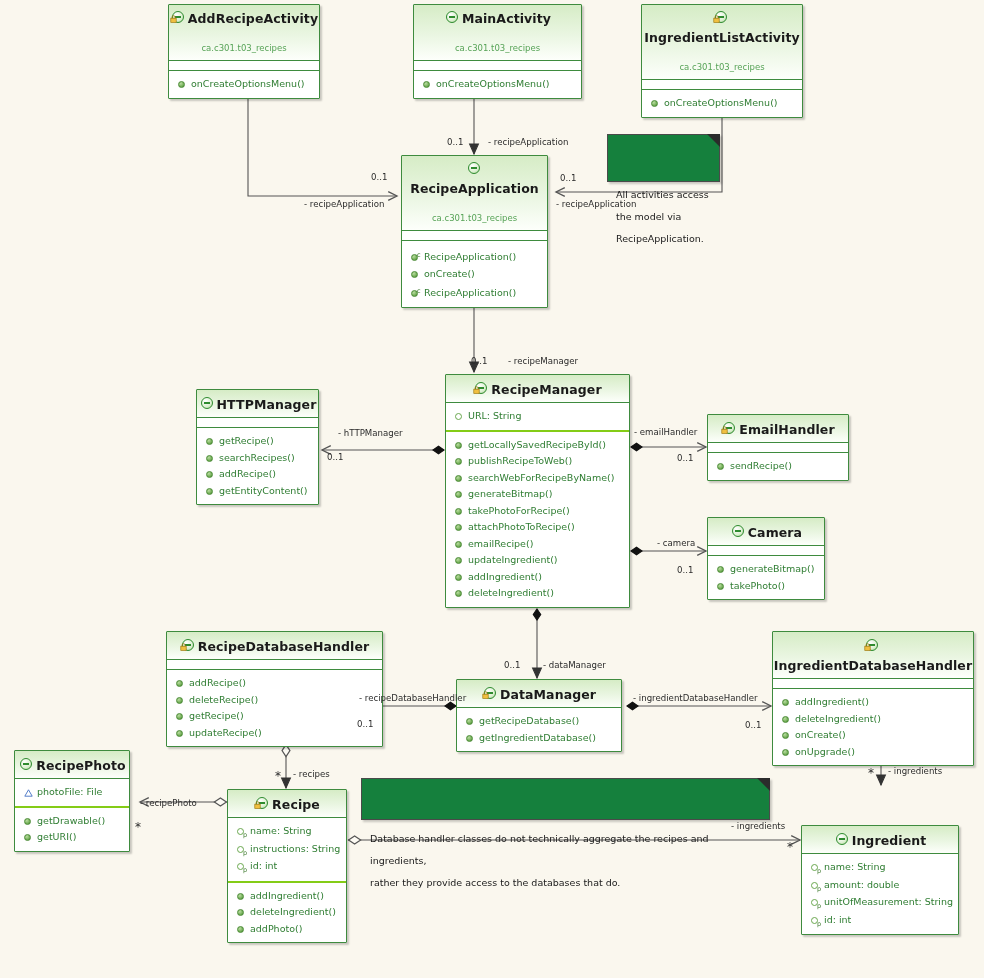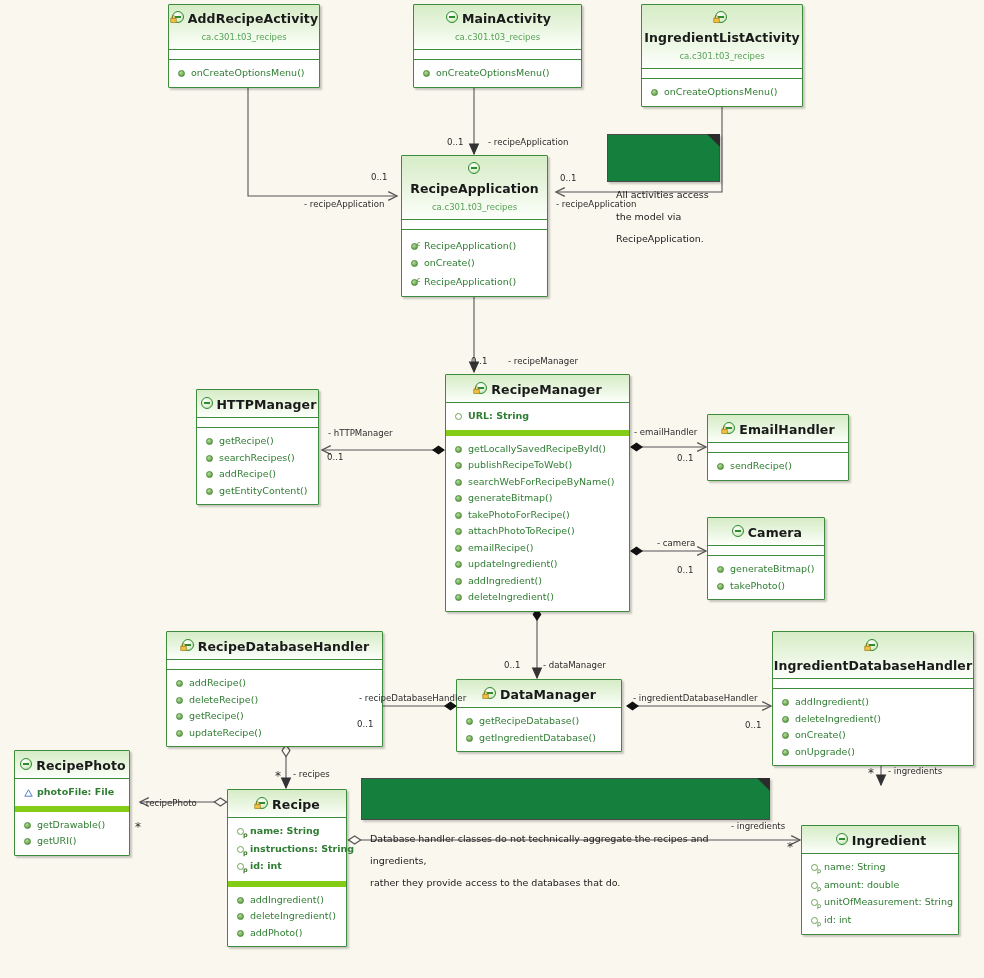--- a/index.html
+++ b/index.html
@@ -45,26 +45,26 @@
     color: #1a1a1a;
     letter-spacing: 0.1px;
     line-height: 15px;
     display: inline-block;
     vertical-align: middle;
   }
   .cls-pkg {
     font-size: 8.5px;
     color: #57a357;
     line-height: 11px;
-    margin-top: 5px;
+    margin-top: 16px;
   }
   .uml-attrs, .uml-ops {
     padding: 5px 0 5px 0;
   }
-  .uml-attrs { border-bottom: 6px solid #84cc16; font-weight: bold; }
+  .uml-attrs { border-bottom: 2px solid #84cc16; }
   .uml-sep-empty { height: 9px; border-bottom: 1px solid #3e8b3e; }
   .member {
     font-size: 9.5px;
     color: #2f7d32;
     line-height: 16.5px;
     padding-left: 9px;
     white-space: nowrap;
     position: relative;
   }
 
@@ -489,21 +489,21 @@
 
   <div class="elabel" style="left:488px; top:137px;">- recipeApplication</div>
   <div class="elabel mult" style="left:447px; top:137px;">0..1</div>
 
   <div class="elabel" style="left:556px; top:199px;">- recipeApplication</div>
   <div class="elabel mult" style="left:560px; top:173px;">0..1</div>
 
   <div class="elabel" style="left:508px; top:356px;">- recipeManager</div>
   <div class="elabel mult" style="left:471px; top:356px;">0..1</div>
 
-  <div class="elabel" style="left:328px; top:428px;text-align:right;">- hTTPManager</div>
+  <div class="elabel" style="left:338px; top:428px;text-align:right;">- hTTPManager</div>
   <div class="elabel mult" style="left:327px; top:452px;">0..1</div>
 
   <div class="elabel" style="left:634px; top:427px;">- emailHandler</div>
   <div class="elabel mult" style="left:677px; top:453px;">0..1</div>
 
   <div class="elabel" style="left:657px; top:538px;">- camera</div>
   <div class="elabel mult" style="left:677px; top:565px;">0..1</div>
 
   <div class="elabel" style="left:543px; top:660px;">- dataManager</div>
   <div class="elabel mult" style="left:504px; top:660px;">0..1</div>

